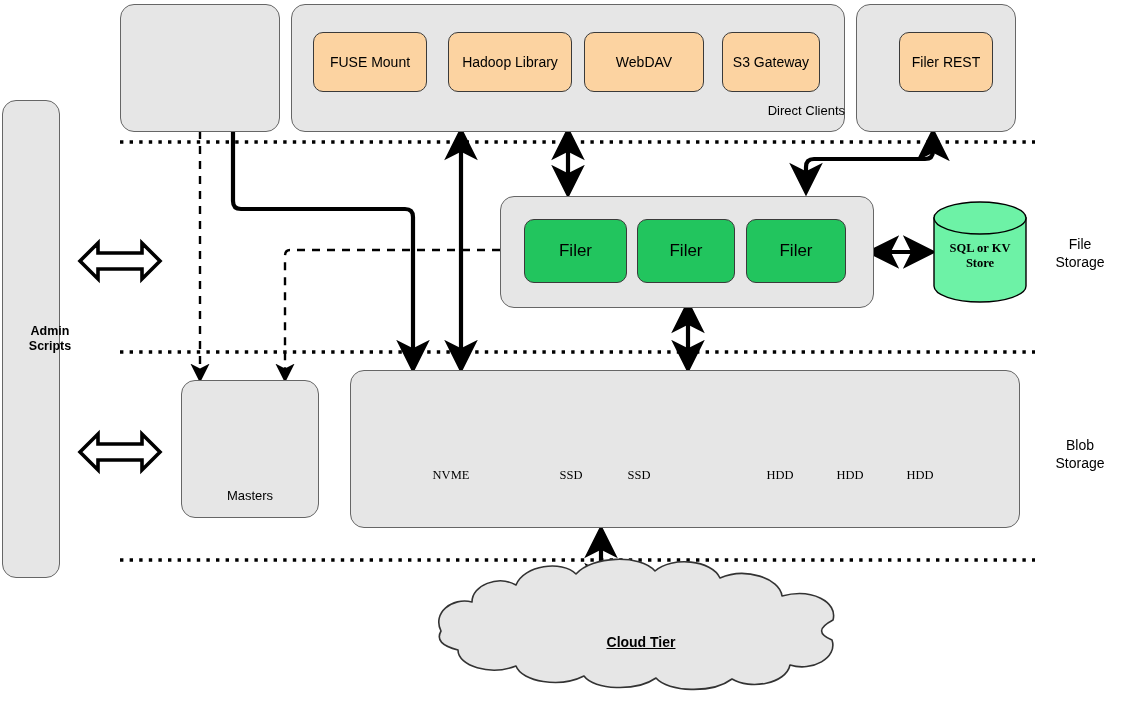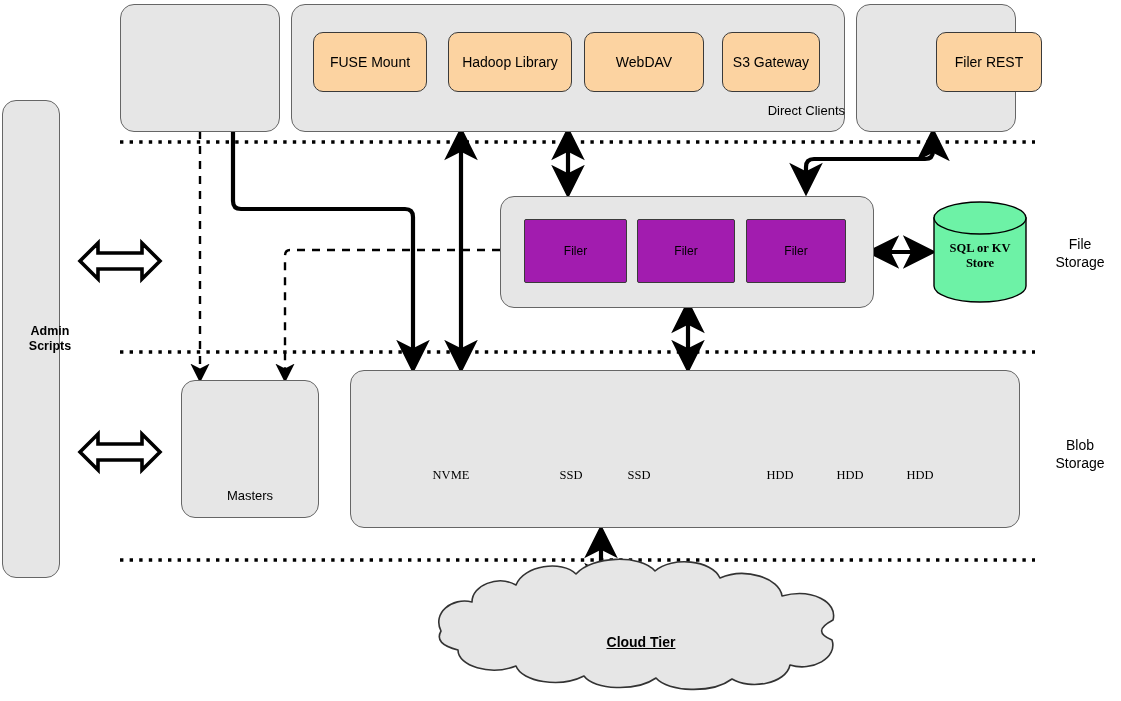--- a/index.html
+++ b/index.html
@@ -39,24 +39,24 @@
     border-radius: 14px;
   }
   .client-box {
     background: #fcd3a1;
     border: 1px solid #3a3a3a;
     border-radius: 10px;
     font-size: 14px;
     color: #000000;
   }
   .filer-box {
-    background: #a21caf;
+    background: #22c55e;
     border: 1px solid #3a3a3a;
-    border-radius: 2px;
-    font-size: 12px;
+    border-radius: 10px;
+    font-size: 17px;
     color: #000000;
   }
   .grp-label {
     position: absolute;
     font-size: 13px;
     color: #000000;
     text-align: right;
     width: 100%;
   }
   .side-label {
@@ -272,21 +272,21 @@
   <div class="node group-box" style="left:120px; top:4px; width:160px; height:128px;"></div>
 
   <div class="node group-box" style="left:291px; top:4px; width:554px; height:128px;"></div>
   <div class="node client-box" style="left:313px; top:32px; width:114px; height:60px;">FUSE Mount</div>
   <div class="node client-box" style="left:448px; top:32px; width:124px; height:60px;">Hadoop Library</div>
   <div class="node client-box" style="left:584px; top:32px; width:120px; height:60px;">WebDAV</div>
   <div class="node client-box" style="left:722px; top:32px; width:98px; height:60px;">S3 Gateway</div>
   <div class="grp-label" style="left:291px; top:103px; width:554px;">Direct Clients</div>
 
   <div class="node group-box" style="left:856px; top:4px; width:160px; height:128px;"></div>
-  <div class="node client-box" style="left:936px; top:32px; width:106px; height:60px;">Filer REST</div>
+  <div class="node client-box" style="left:899px; top:32px; width:94px; height:60px;">Filer REST</div>
 
   <div class="node group-box" style="left:2px; top:100px; width:58px; height:478px;padding-left:38px;">
     <div class="admin-label">
       <div>Admin</div>
       <div>Scripts</div>
     </div>
   </div>
 
   <div class="node group-box" style="left:500px; top:196px; width:374px; height:112px;"></div>
   <div class="node filer-box" style="left:524px; top:219px; width:103px; height:64px;">Filer</div>

